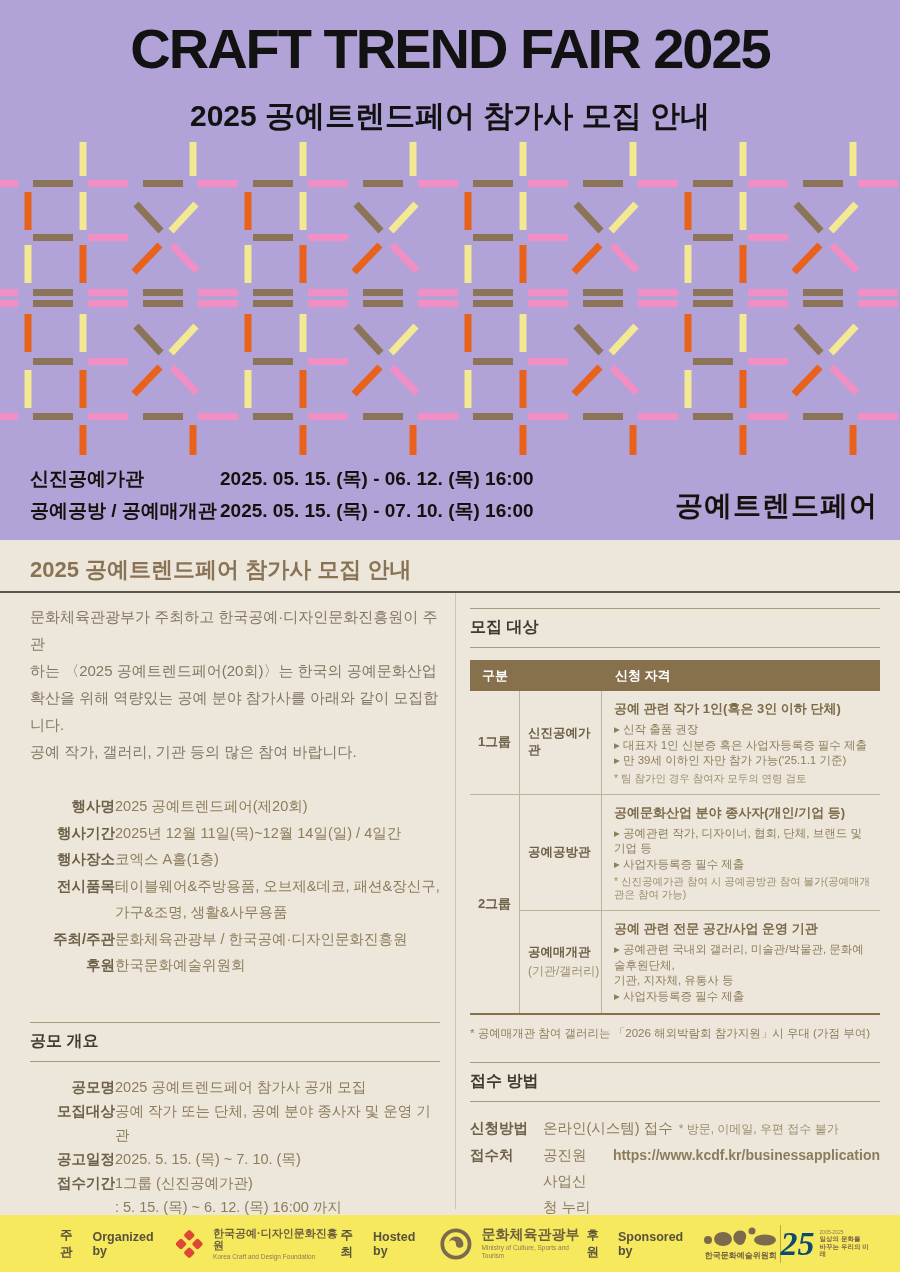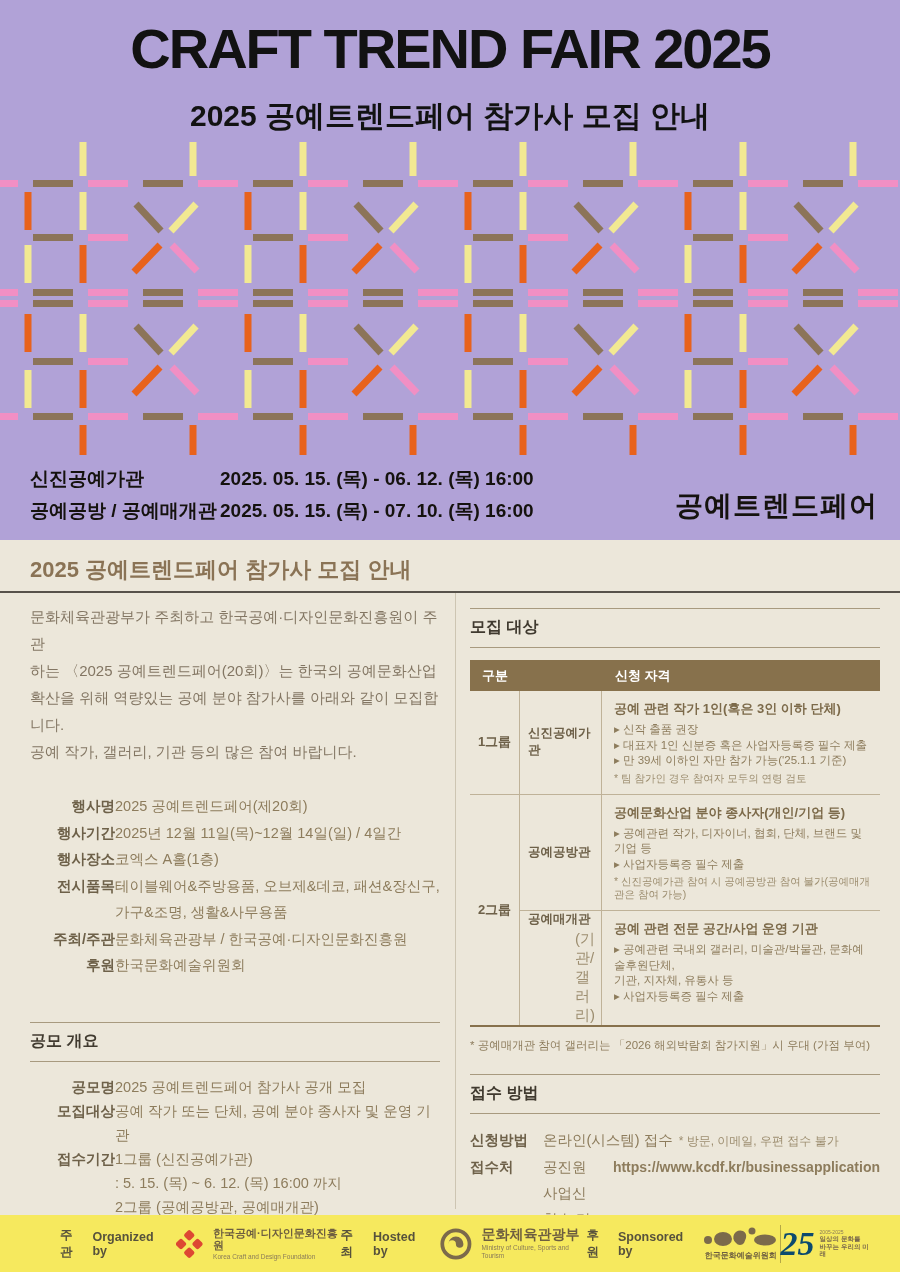--- a/index.html
+++ b/index.html
@@ -48,21 +48,21 @@
     font-weight:800;font-size:13px;}
   .rt-head .c1{width:132px;padding-left:12px;box-sizing:border-box;}
   .rt-head .c2{flex:1;padding-left:13px;}
   .rt-row{display:flex;}
   .rt-row1{border-bottom:1px solid #bfb298;}
   .cell-group{width:50px;flex:none;display:flex;align-items:center;justify-content:center;
     font-weight:800;font-size:13px;color:#6e6149;border-right:1px solid #bfb298;box-sizing:border-box;}
   .cell-hall{width:82px;flex:none;display:flex;flex-direction:column;justify-content:center;
     padding-left:8px;box-sizing:border-box;border-right:1px solid #bfb298;
     font-weight:800;font-size:12.5px;color:#6e6149;}
-  .hall-sub{font-weight:400;font-size:15px;color:#9d8e70;margin-top:2px;margin-left:47px;}
+  .hall-sub{font-weight:400;font-size:12px;color:#9d8e70;margin-top:2px;}
   .cell-content{flex:1;padding:9px 8px 9px 12px;}
   .ct-title{font-weight:800;font-size:13px;color:#7c6a4a;margin-bottom:4px;}
   .ct-bullets{font-size:11.5px;line-height:15.5px;color:#8d7c5c;}
   .ct-note{font-size:10.5px;line-height:13px;color:#9d8e70;margin-top:3px;}
   .g2-rows{flex:1;display:flex;flex-direction:column;}
   .g2-sub{display:flex;flex:1;}
   .g2-sub + .g2-sub{border-top:1px solid #bfb298;}
   .footnote{margin-top:11px;font-size:11.5px;color:#8d7c5c;}
 
   .apply-wrap{margin-top:21px;}
@@ -230,20 +230,24 @@
       <div class="ov-wrap">
         <div class="sec">공모 개요</div>
         <div class="ov-rows">
           <div class="dl-row">
             <span class="lab">공모명</span>
             <span class="val preline">2025 공예트렌드페어 참가사 공개 모집</span>
           </div>
           <div class="dl-row">
             <span class="lab">모집대상</span>
             <span class="val preline">공예 작가 또는 단체, 공예 분야 종사자 및 운영 기관</span>
+          </div>
+          <div class="dl-row">
+            <span class="lab">공고일정</span>
+            <span class="val preline">2025. 5. 15. (목) ~ 7. 10. (목)</span>
           </div>
           <div class="dl-row">
             <span class="lab">접수기간</span>
             <span class="val preline">1그룹 (신진공예가관)
 : 5. 15. (목) ~ 6. 12. (목) 16:00 까지
 2그룹 (공예공방관, 공예매개관)
 : 5. 15. (목) ~ 7. 10. (목) 16:00 까지</span>
           </div>
           <div class="dl-row">
             <span class="lab">선정규모</span>

